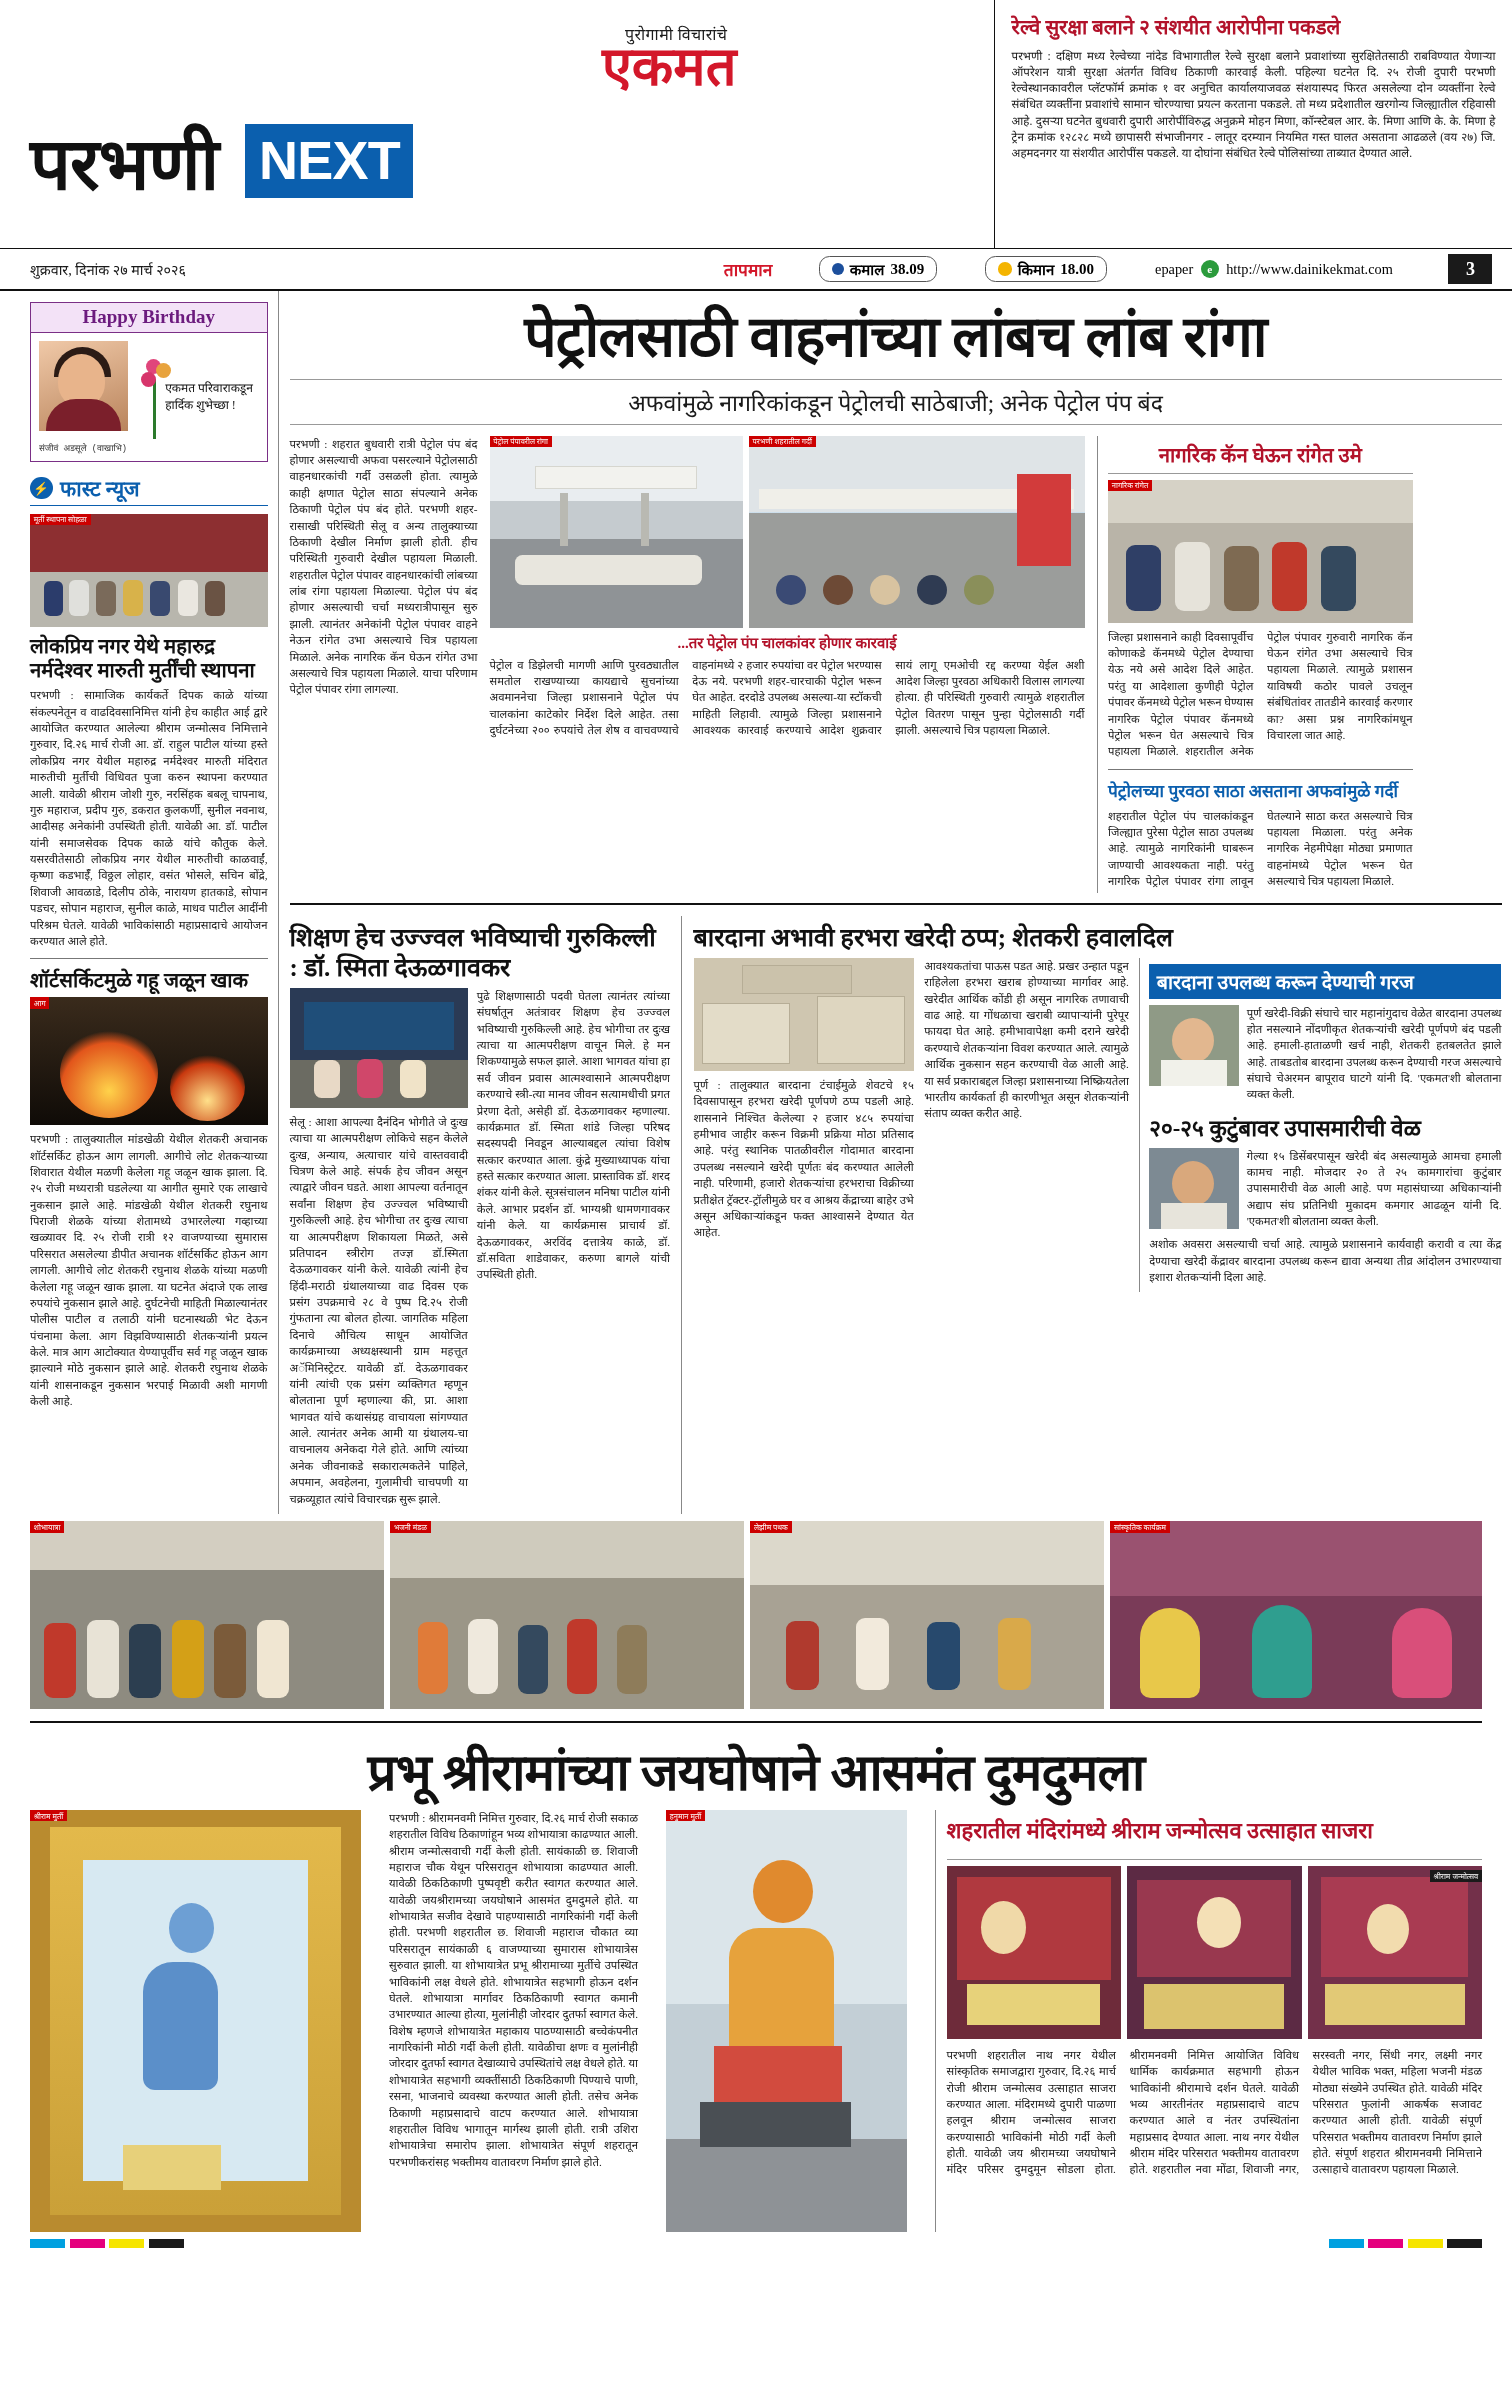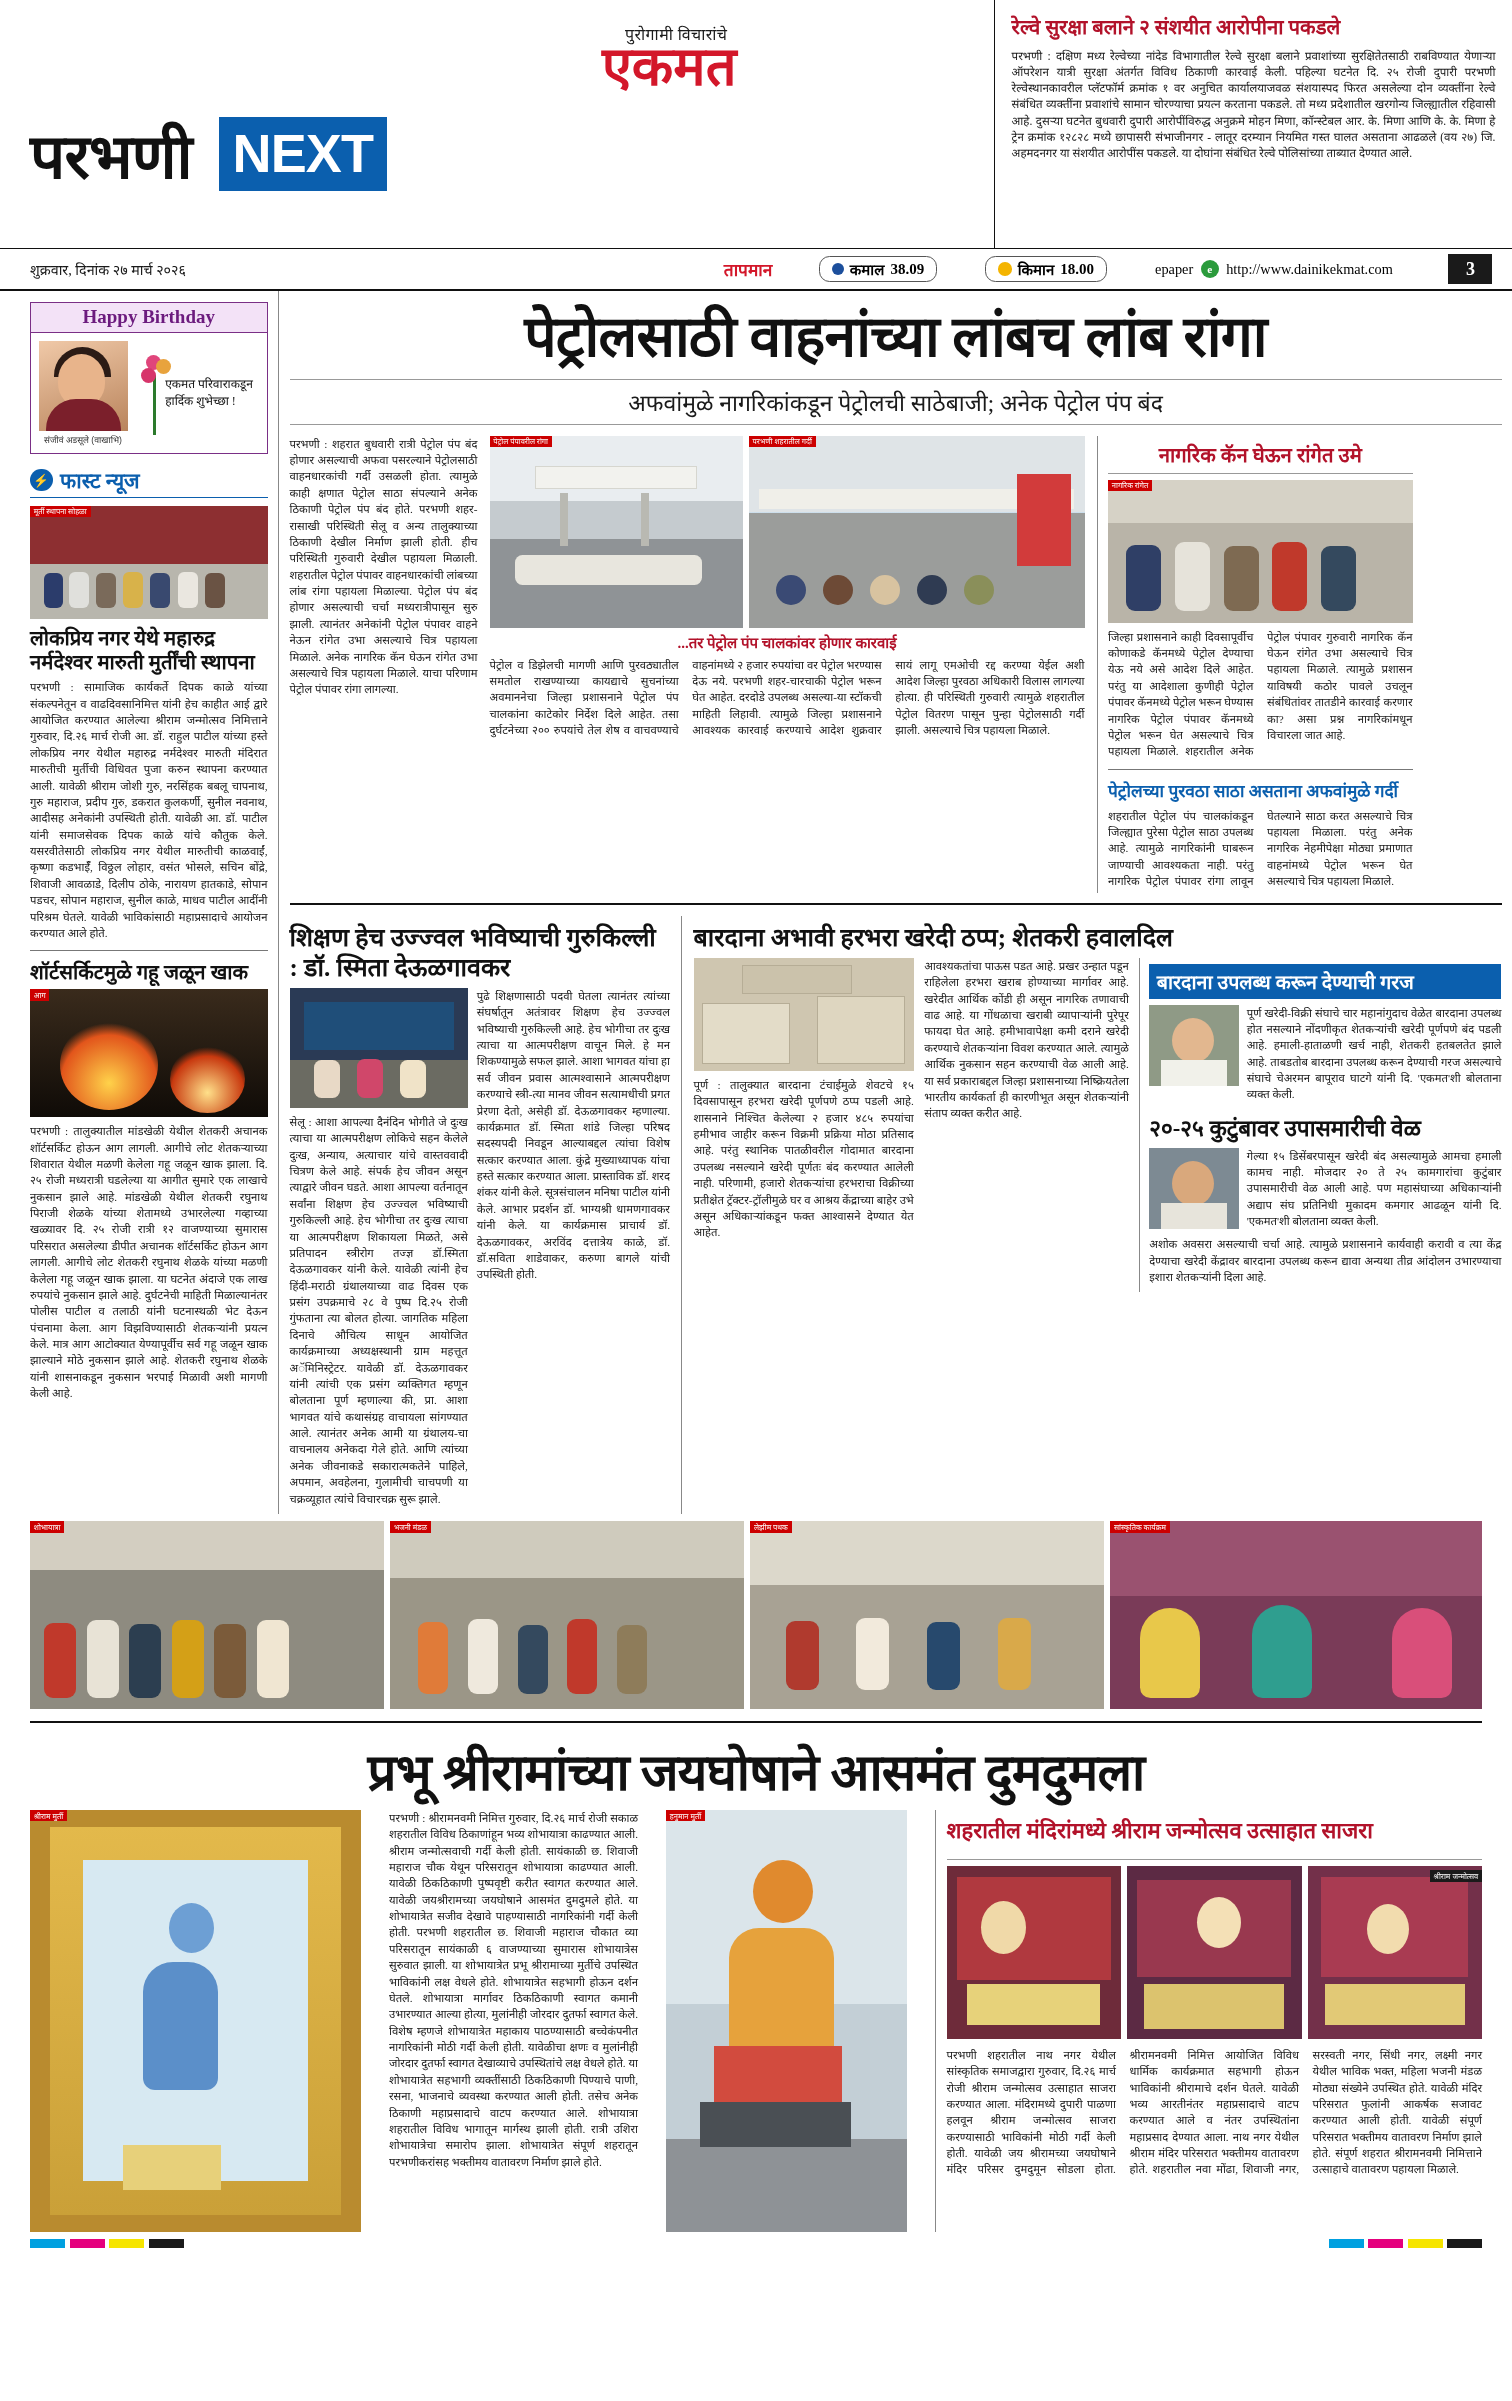--- a/index.html
+++ b/index.html
@@ -11,21 +11,21 @@
     margin:0 auto; overflow:hidden;
   }
 
   
   .masthead { display:flex; width:100%; height:249px; border-bottom:1.5px solid #111; }
   .mast-left { width:994px; position:relative; padding:22.6px 0 0 30px; }
   .mast-tagline { font-family:"Liberation Serif", serif; font-size:16px; color:#1b1b1b; letter-spacing:0.4px; margin-left:595px; }
   .ekmat-wrap { margin-left:572px; margin-top:-3px; }
   .ekmat { font-family:"Liberation Serif", serif; font-size:54px; font-weight:bold; color:#d3172a; line-height:0.95; }
   .mast-title-row { display:flex; align-items:center; margin-top:19.6px; }
-  .mast-title { font-family:"Liberation Serif", serif; font-size:62px; font-weight:bold; color:#111; letter-spacing:-0.8px; }
+  .mast-title { font-family:"Liberation Serif", serif; font-size:72px; font-weight:bold; color:#111; letter-spacing:-0.8px; }
   .next-badge { margin-left:27px; display:flex; align-items:center; }
   .next-badge .nx {
     background:#0b5fae; color:#fff; font-family:"Liberation Sans", sans-serif;
     font-weight:bold; font-size:54px; padding:4.5px 13.6px 7.5px 13.6px; letter-spacing:-0.8px;
     position:relative;
   }
   .mast-right { flex:1; border-left:1.5px solid #111; padding:12px 16.6px; }
   .mast-right h3 {
     margin:0 0 7.5px 0; font-family:"Liberation Serif", serif; font-size:20.3px; color:#b2122a; font-weight:bold;
   }
@@ -71,21 +71,21 @@
   }
   .bday-body { display:flex; padding:7.5px; gap:7.5px; align-items:center; }
   .bday-photo { width:89px; height:90px; background:linear-gradient(160deg,#f0c9a8,#b9845c); position:relative; overflow:hidden;}
   .bday-photo .face { position:absolute; left:19.6px; top:13.6px; width:47px; height:53px; background:#e8b48b; border-radius:50% 50% 45% 45%;}
   .bday-photo .hair { position:absolute; left:15px; top:6px; width:57px; height:30px; background:#2b1b15; border-radius:30px 30px 0 0;}
   .bday-photo .body { position:absolute; left:7.5px; bottom:0; width:75px; height:32px; background:#7b1f2b; border-radius:30px 30px 0 0;}
   .bday-flower { width:39px; height:83px; position:relative;}
   .bday-flower .stem { position:absolute; left:18px; bottom:0; width:3px; height:60px; background:#2c7a2c;}
   .bday-flower .pet { position:absolute; width:15px; height:15px; border-radius:50%; background:#e0457b;}
   .bday-text { font-family:"Liberation Serif", serif; font-size:12px; line-height:1.45; color:#111;}
-  .bday-caption { font-family:Liberation Sans, sans-serif; font-size:8.7px; text-align:center; color:#333; margin-top:3px;}
+  .bday-caption { font-family:Liberation Mono, monospace; font-size:8.7px; text-align:center; color:#333; margin-top:11px;}
 
   
   .fastnews-head {
     margin-top:12px; display:flex; align-items:center; border-bottom:1.9px solid #0b5fae; padding-bottom:3px;
   }
   .fastnews-head .circ {
     width:22.6px;height:22.6px;border-radius:50%;background:#0b5fae;color:#fff;display:flex;align-items:center;
     justify-content:center;font-size:12.8px;margin-right:7.5px;
   }
   .fastnews-head .t { font-family:"Liberation Serif", serif; font-weight:bold; font-size:21px; color:#0b5fae;}

